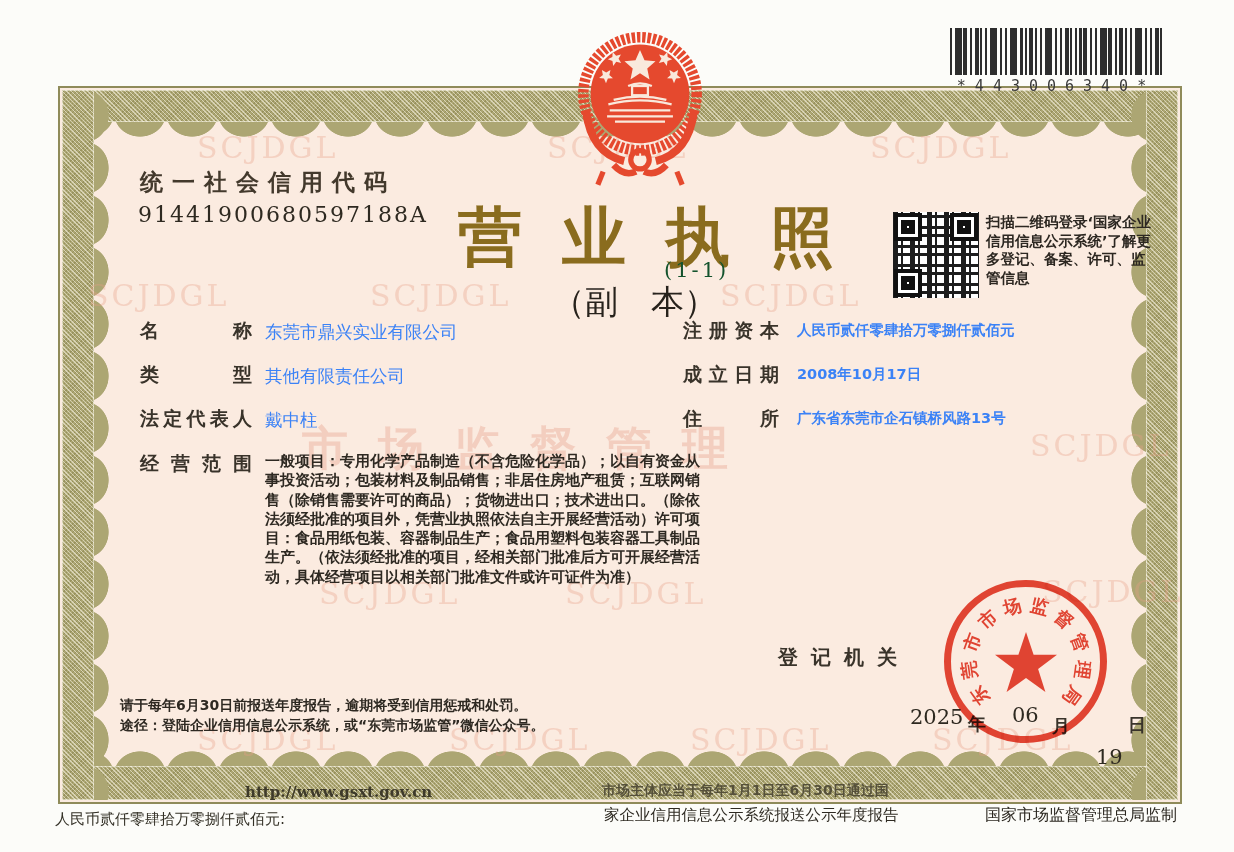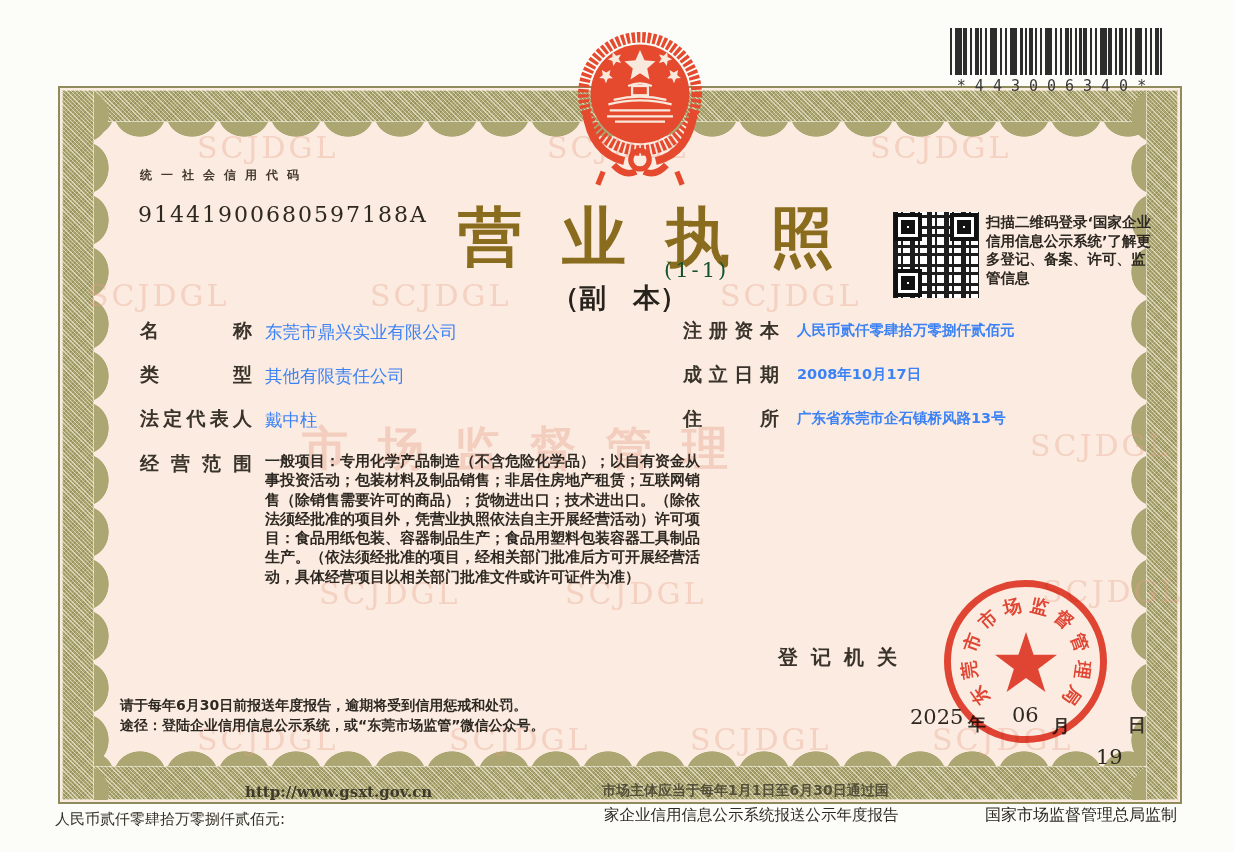--- a/index.html
+++ b/index.html
@@ -43,29 +43,29 @@
   .barcode{left:950px;top:28px;width:212px;height:47px;
       background-image:
         repeating-linear-gradient(90deg,#2d2d2d 0 2px,rgba(0,0,0,0) 2px 5px),
         repeating-linear-gradient(90deg,rgba(0,0,0,0) 0 7px,#2d2d2d 7px 11px,rgba(0,0,0,0) 11px 18px),
         repeating-linear-gradient(90deg,rgba(0,0,0,0) 0 13px,#2d2d2d 13px 15px,rgba(0,0,0,0) 15px 29px);}
   .barcode-text{left:950px;top:77px;width:212px;text-align:center;font-size:15px;
       letter-spacing:9px;color:#3a3a3a;font-family:"DejaVu Sans Mono","Liberation Mono",monospace;}
 
   .emblem{left:574px;top:32px;z-index:4;}
 
-  .credit-label{left:140px;top:167px;font-size:12px;font-weight:bold;letter-spacing:9px;color:#43392c;z-index:5;}
+  .credit-label{left:140px;top:167px;font-size:23px;font-weight:bold;letter-spacing:9px;color:#43392c;z-index:5;}
   .credit-code{left:138px;top:202px;font-size:22px;letter-spacing:2px;color:#2e2920;
       font-family:"DejaVu Serif","Liberation Serif",serif;z-index:5;}
 
   .doc-title{left:458px;top:194px;font-size:64px;font-weight:bold;letter-spacing:40px;
       color:#8a6c1e;white-space:nowrap;z-index:5;}
   .doc-pagination{left:664px;top:258px;font-size:21px;letter-spacing:3px;color:#14532d;
       font-family:"DejaVu Serif","Liberation Serif",serif;z-index:5;}
-  .doc-subtitle{left:552px;top:280px;font-size:27px;font-weight:bold;color:#27221c;z-index:5;white-space:nowrap;}
+  .doc-subtitle{left:552px;top:280px;font-size:33px;font-weight:normal;color:#27221c;z-index:5;white-space:nowrap;}
 
   
   .qr{left:893px;top:212px;width:86px;height:86px;background:#fff;z-index:5;
       background-image:
         repeating-linear-gradient(90deg,#1d1d1d 0 5px,rgba(0,0,0,0) 5px 8px,#1d1d1d 8px 10px,rgba(0,0,0,0) 10px 17px),
         repeating-linear-gradient(0deg,rgba(0,0,0,0) 0 4px,#1d1d1d 4px 7px,rgba(0,0,0,0) 7px 12px,#1d1d1d 12px 15px,rgba(0,0,0,0) 15px 19px);}
   .qr .finder{position:absolute;width:20px;height:20px;background:#fff;border:4px solid #111;
       box-shadow:inset 0 0 0 3px #fff, inset 0 0 0 9px #111;}
   .qr .f-tl{left:1px;top:1px;} .qr .f-tr{right:1px;top:1px;} .qr .f-bl{left:1px;bottom:1px;}
   .qr-caption{left:986px;top:213px;width:166px;font-size:14.5px;line-height:18.5px;

